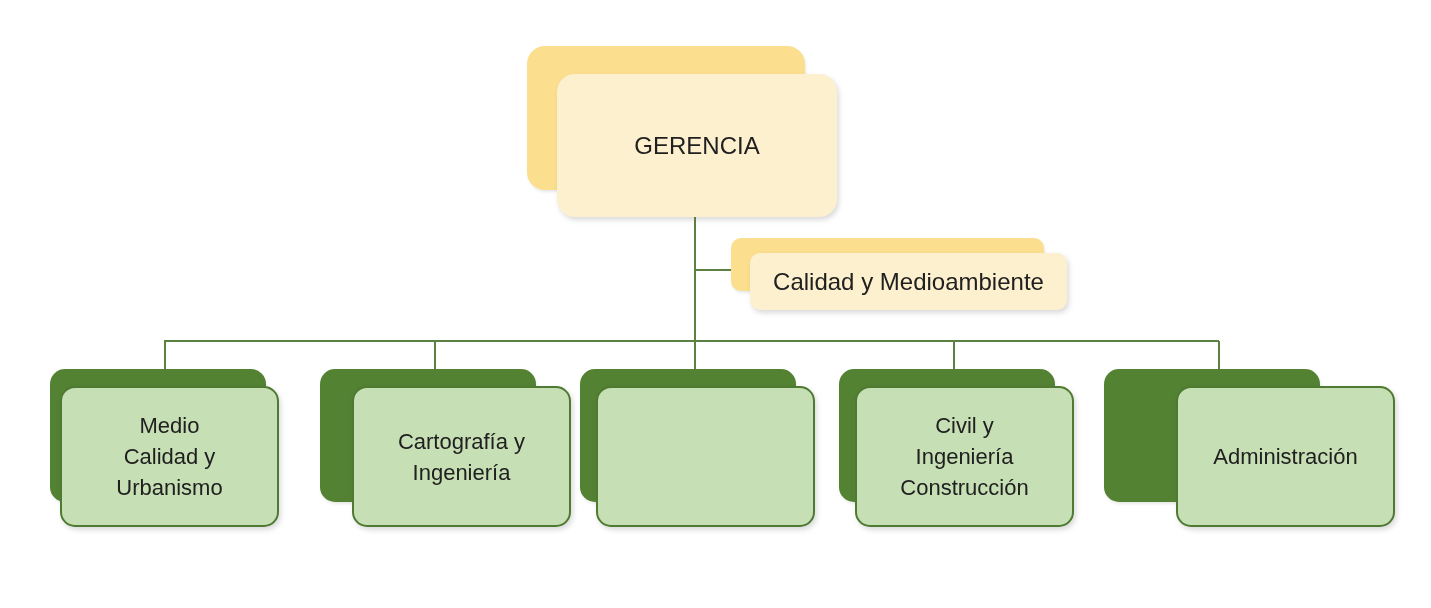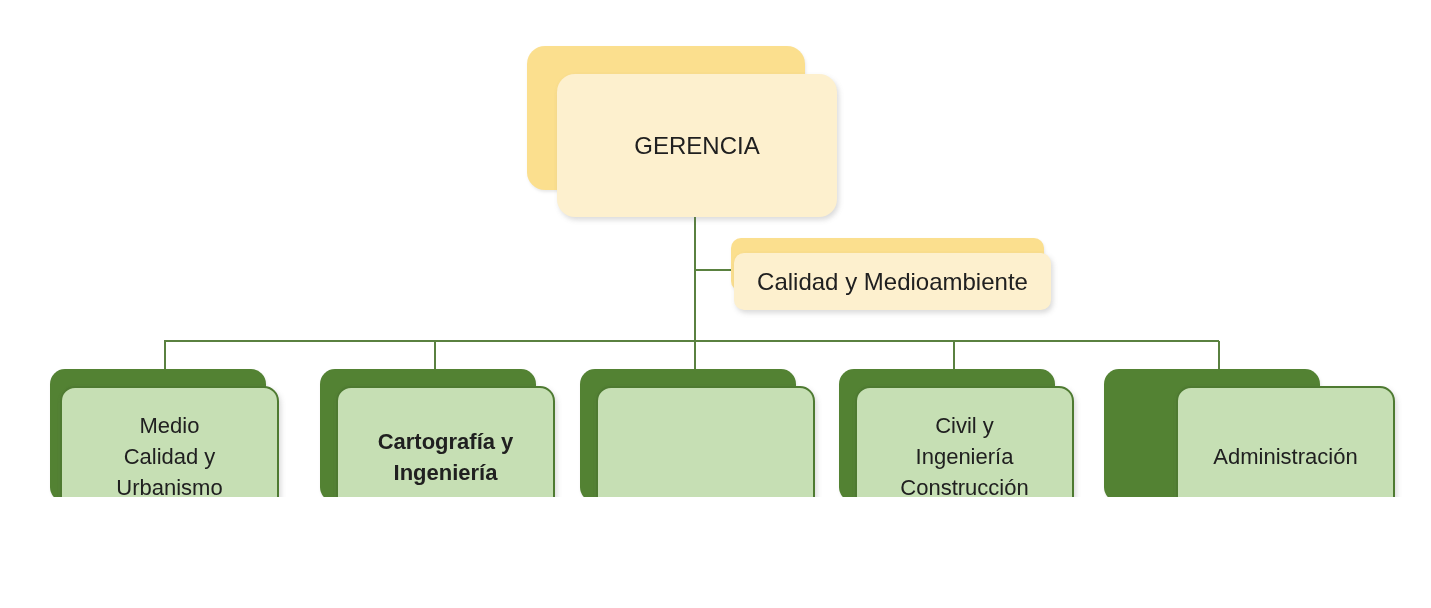--- a/index.html
+++ b/index.html
@@ -12,21 +12,21 @@
     --text: #202020;
     --background: #FFFFFF;
   }
   * { margin: 0; padding: 0; box-sizing: border-box; }
   html, body { background: #fff; }
   body { font-family: "Liberation Sans", "DejaVu Sans", sans-serif; color: var(--text); }
 
   .canvas {
     position: relative;
     width: 1431px;
-    height: 497px;
+    height: 608px;
     background: var(--background);
     overflow: hidden;
   }
 
   
   .line {
     position: absolute;
     background: var(--connector);
   }
   .line.v { width: 1.5px; }
@@ -63,27 +63,27 @@
     font-size: 22px;
     line-height: 31px;
   }
 
   
   #gerencia-back  { left: 527px; top: 46px; width: 278px; height: 144px; border-radius: 18px; }
   #gerencia-front { left: 557px; top: 74px; width: 280px; height: 143px; border-radius: 18px; font-size: 24px; }
 
   
   #calidad-back  { left: 731px; top: 238px; width: 313px; height: 53px; border-radius: 10px; }
-  #calidad-front { left: 734px; top: 253px; width: 317px; height: 57px; border-radius: 10px; font-size: 24px; }
+  #calidad-front { left: 750px; top: 253px; width: 317px; height: 57px; border-radius: 10px; font-size: 24px; }
 
   
   .child-back  { top: 369px; width: 216px; height: 133px; }
   .child-front { top: 386px; width: 219px; height: 141px; }
   #child1-back  { left: 50px; }   #child1-front { left: 60px; }
-  #child2-back  { left: 320px; }  #child2-front { left: 336px; font-weight: bold; }
+  #child2-back  { left: 320px; }  #child2-front { left: 352px; }
   #child3-back  { left: 580px; }  #child3-front { left: 596px; }
   #child4-back  { left: 839px; }  #child4-front { left: 855px; }
   #child5-back  { left: 1104px; } #child5-front { left: 1176px; justify-content: center; }
 
   .label-lines span { display: block; }
 </style>
 </head>
 <body>
 
 <div class="canvas">

